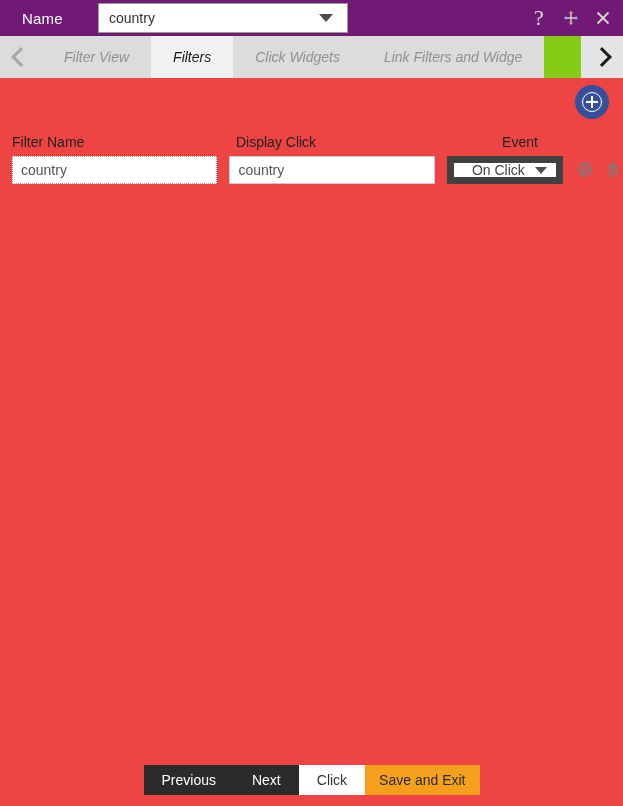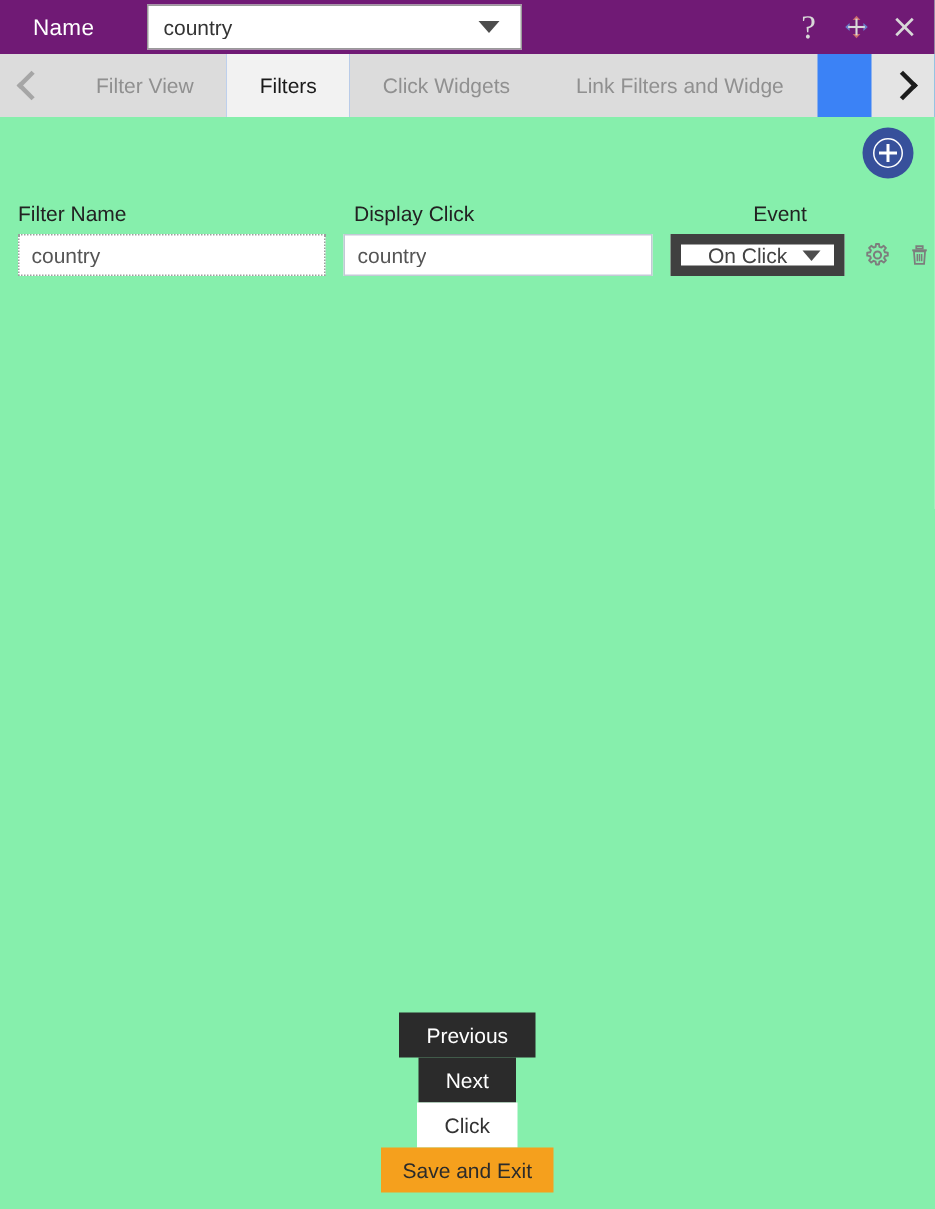--- a/index.html
+++ b/index.html
@@ -69,25 +69,26 @@
   .tb-icon {
     width: 24px; height: 24px;
     display: flex; align-items: center; justify-content: center;
     color: #d8d8d8;
   }
   .tb-icon.help { font-size: 22px; line-height: 1; font-family: "Liberation Serif", serif; }
 
   
   .tabbar {
     height: 42px;
-    background: #3b82f6;
+    background: #84cc16;
     display: flex;
     align-items: stretch;
     position: relative;
     overflow: hidden;
+    font-style: italic;
   }
   .tab-arrow {
     width: 42px;
     flex: 0 0 42px;
     display: flex;
     align-items: center;
     justify-content: center;
     background: #dcdcdc;
   }
   .tab-arrow.left { background: #dcdcdc; }
@@ -126,21 +127,21 @@
     color: #1a1a1a;
   }
   .tab.clipped { overflow: hidden; }
 
   
   .content {
     position: absolute;
     left: 0; right: 0;
     top: 78px;
     bottom: 0;
-    background: #86efac;
+    background: #ef4444;
     padding-left: 32px;
   }
 
   .add-btn {
     position: absolute;
     right: 14px;
     top: 7px;
     width: 34px; height: 34px;
     border-radius: 50%;
     background: #37509b;
@@ -230,21 +231,20 @@
   }
 
   
   .footer {
     position: absolute;
     left: 0; right: 0;
     bottom: 11px;
     display: flex;
     justify-content: center;
     align-items: center;
-    flex-direction: column;
   }
   .btn {
     height: 30px;
     display: flex;
     align-items: center;
     justify-content: center;
     font-size: 14px;
     box-sizing: border-box;
     white-space: nowrap;
   }

